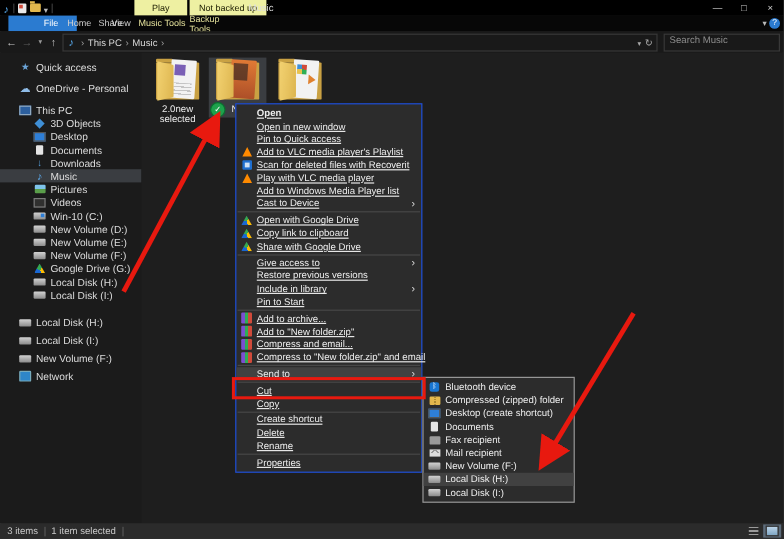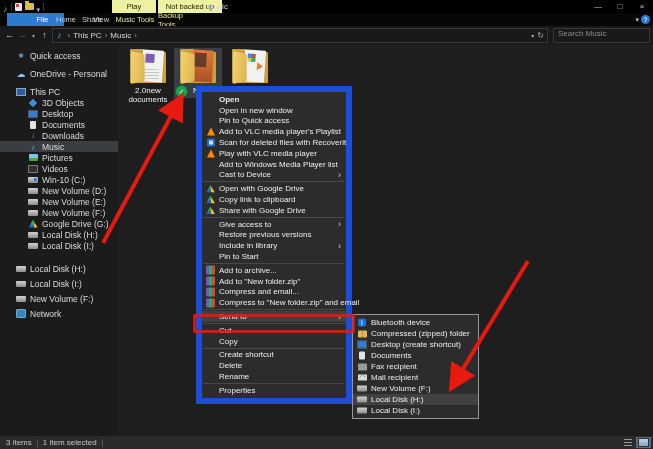--- a/index.html
+++ b/index.html
@@ -111,22 +111,22 @@
              align-items:center;font-size:8px;color:#c8c8c8;}
   .statusbar .txt{padding-left:6px;}
   .statusbar .sep{width:1px;height:8px;background:#555;margin:0 5px;}
   .view-btns{position:absolute;right:2px;top:1px;display:flex;gap:1px;}
   .vb{width:15px;height:11px;display:flex;align-items:center;justify-content:center;}
   .vb-details::before{content:"";width:8px;height:7px;
        background:repeating-linear-gradient(#9a9a9a 0 1px,transparent 1px 3px);}
   .vb-icons{background:#5c6b7a;}
   .vb-icons::before{content:"";width:9px;height:7px;background:linear-gradient(#bcd4e8,#7ea6c4);border:1px solid #333;}
   
-  .cmenu{position:absolute;left:196px;top:86px;width:156px;background:#2c2c2c;border:6px solid #1d4ed8;
-         padding:2px 0;z-index:20;box-sizing:border-box;}
+  .cmenu{position:absolute;left:196px;top:86px;width:156px;background:#2c2c2c;border:1px solid #1d4ed8;
+         padding:2px 0;z-index:20;box-sizing:border-box;text-decoration:underline;}
   .cm-item{position:relative;height:10.8px;display:flex;align-items:center;padding:0 14px 0 17px;
            font-size:8px;color:#ededed;white-space:nowrap;}
   .cm-item.hl{background:#414141;}
   .cm-item .lbl.bold{font-weight:bold;}
   .cm-sep{height:1px;background:#484848;margin:1px 1px;}
   .cm-ic{position:absolute;left:4px;top:50%;transform:translateY(-50%);width:9px;height:9px;
          display:flex;align-items:center;justify-content:center;}
   .arrow{position:absolute;right:5px;top:50%;transform:translateY(-50%);}
   .arrow::before{content:"›";color:#d8d8d8;font-size:9px;line-height:1;}
   .i-vlc{width:0;height:0;border-left:4px solid transparent;border-right:4px solid transparent;border-bottom:8px solid #ff8a00;}
@@ -349,21 +349,21 @@
     </div>
 </div>
 
 <div class="content">
   <div class="tile" style="left:6px;">
     <div class="folder">
       <div class="f-back"></div>
         <div class="f-paper p1"></div>
         <div class="f-front"></div>
     </div>
-    <div class="flabel">2.0new documents</div>
+    <div class="flabel">2.0new selected</div>
   </div>
   <div class="tile sel" style="left:56px;">
     <span class="sync-badge"></span>
     <div class="folder">
       <div class="f-back"></div>
         <div class="f-paper p2"></div>
         <div class="f-front"></div>
     </div>
     <div class="flabel">Ne</div>
   </div>

